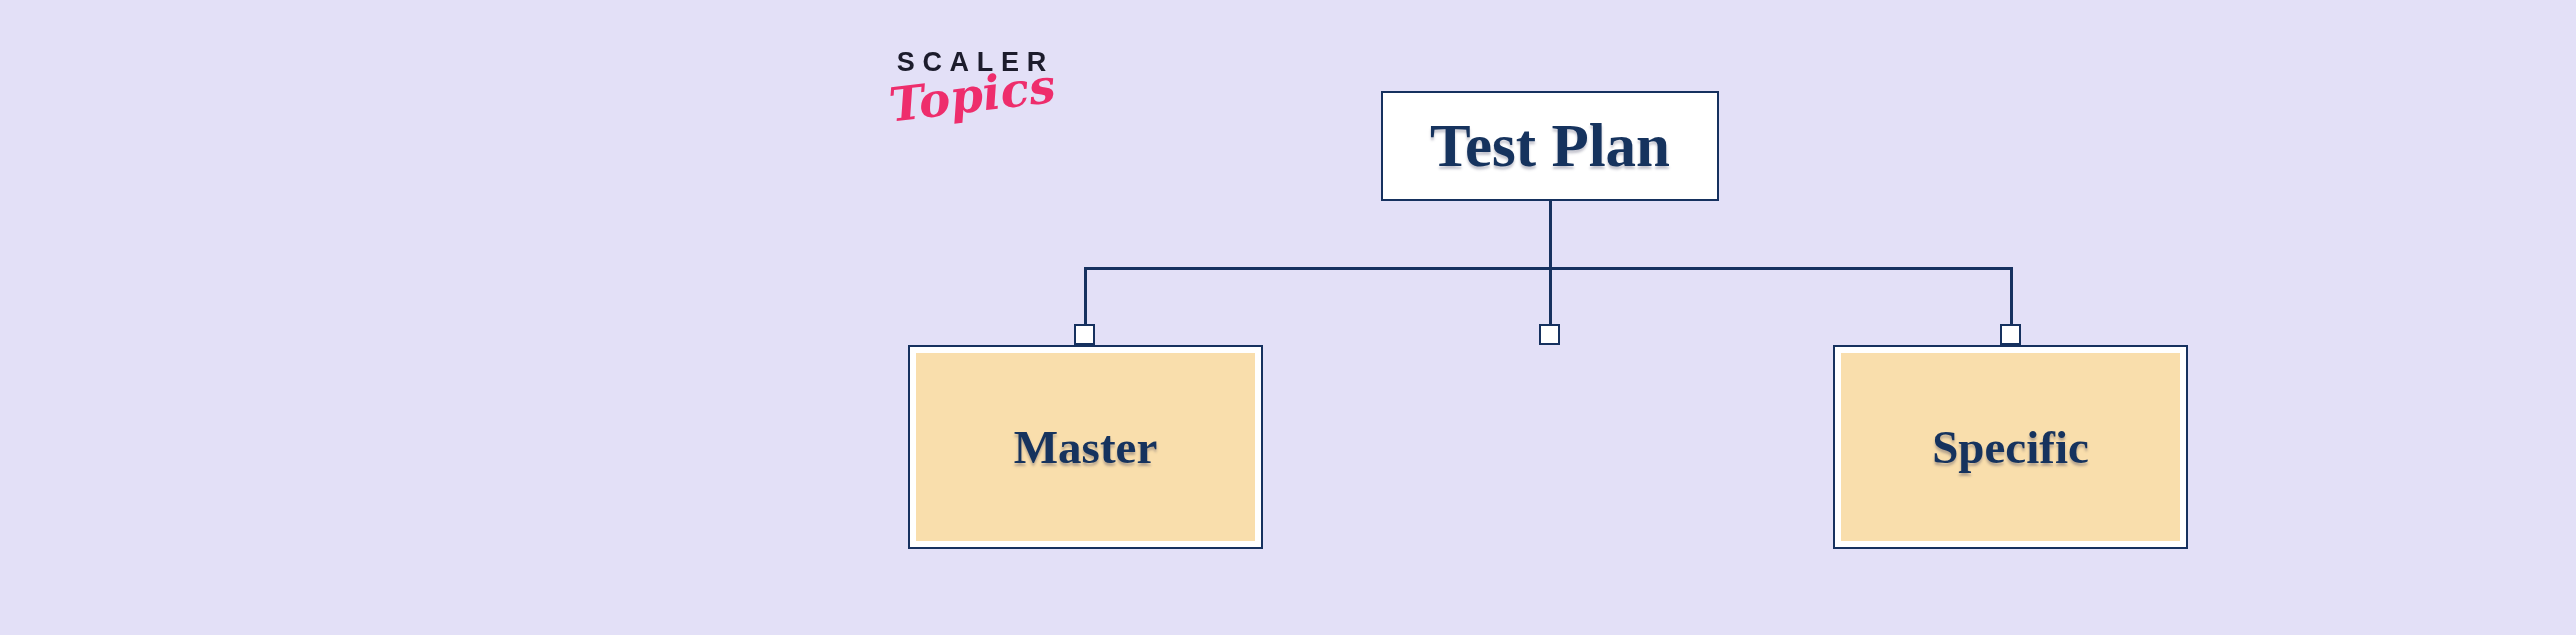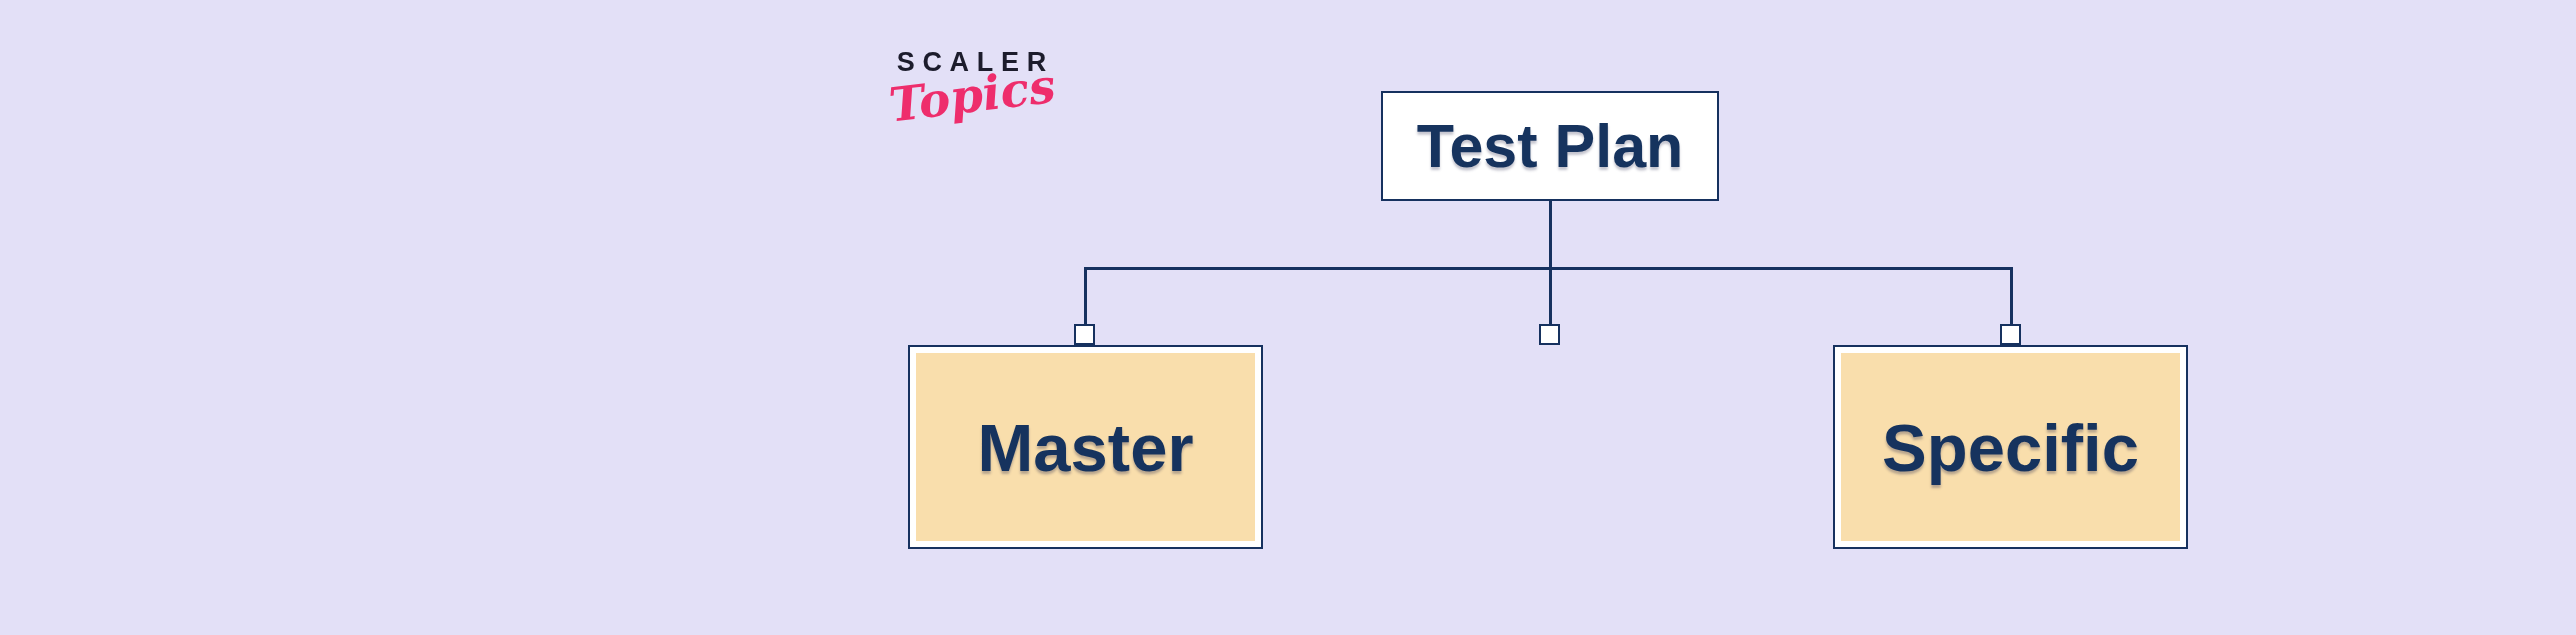--- a/index.html
+++ b/index.html
@@ -35,40 +35,40 @@
     position:absolute;width:16.5px;height:16.5px;top:324px;
     background:var(--node-fill-white,#ffffff);
     border:2.6px solid var(--line-navy,#16315f);
   }
   .anchor-master{left:1074px;}
   .anchor-phase{left:1539px;}
   .anchor-specific{left:2000px;}
 
   
   .node{position:absolute;box-sizing:border-box;border:2.6px solid var(--line-navy,#16315f);
-        background:var(--node-fill-white,#ffffff);}
+        background:var(--node-fill-white,#ffffff);font-family:Liberation Serif, serif;}
   .node-root{
     left:1381px;top:91px;width:338px;height:110px;
     display:flex;align-items:center;justify-content:center;
   }
   .root-label{
     font-size:61px;font-weight:700;color:var(--text-navy,#16335e);
     text-shadow:0 2.6px 2.6px rgba(44,44,78,.28);white-space:nowrap;
   }
   .node-child{top:345px;width:355px;height:204px;}
   .child-master{left:908px;}
   .child-phase{left:1372px;}
   .child-specific{left:1833px;}
   .child-inner{
     position:absolute;left:5.7px;right:5.7px;top:5.7px;bottom:5.7px;
     background:var(--child-fill-peach,#f9deac);
     display:flex;align-items:center;justify-content:center;
   }
   .child-label{
-    font-size:67px;font-weight:700;color:var(--text-navy,#16335e);
+    font-size:47px;font-weight:700;color:var(--text-navy,#16335e);
     text-shadow:0 2.6px 2.6px rgba(44,44,78,.32);white-space:nowrap;
   }
 </style>
 </head>
 <body>
 
 <div class="stage">
 
   <div class="logo">
     <div class="logo-scaler">SCALER</div>

